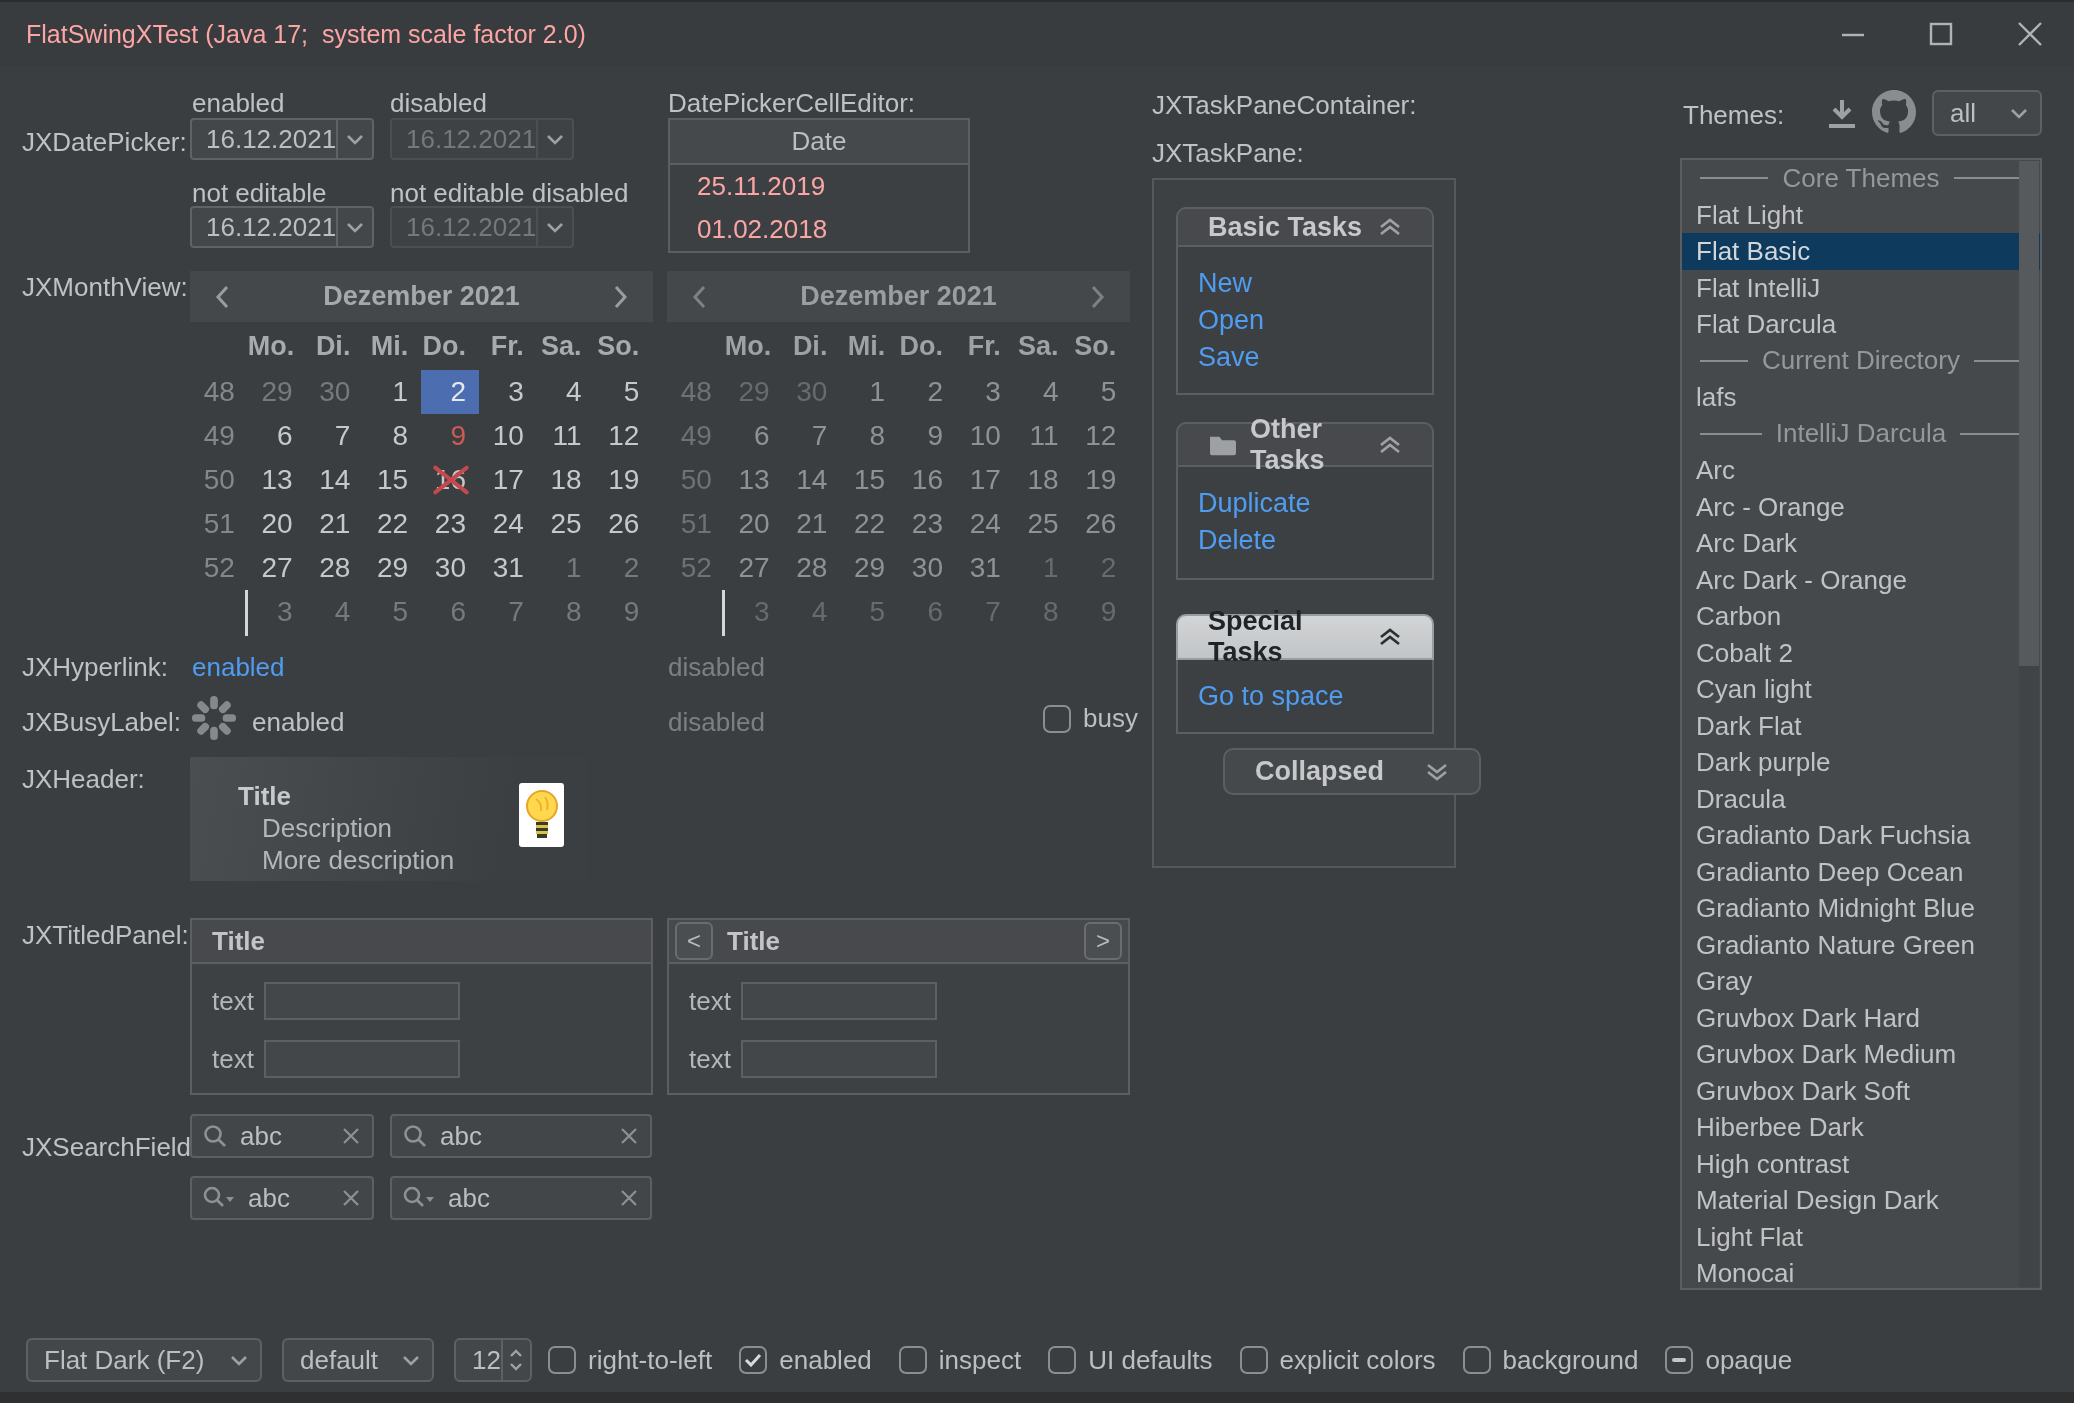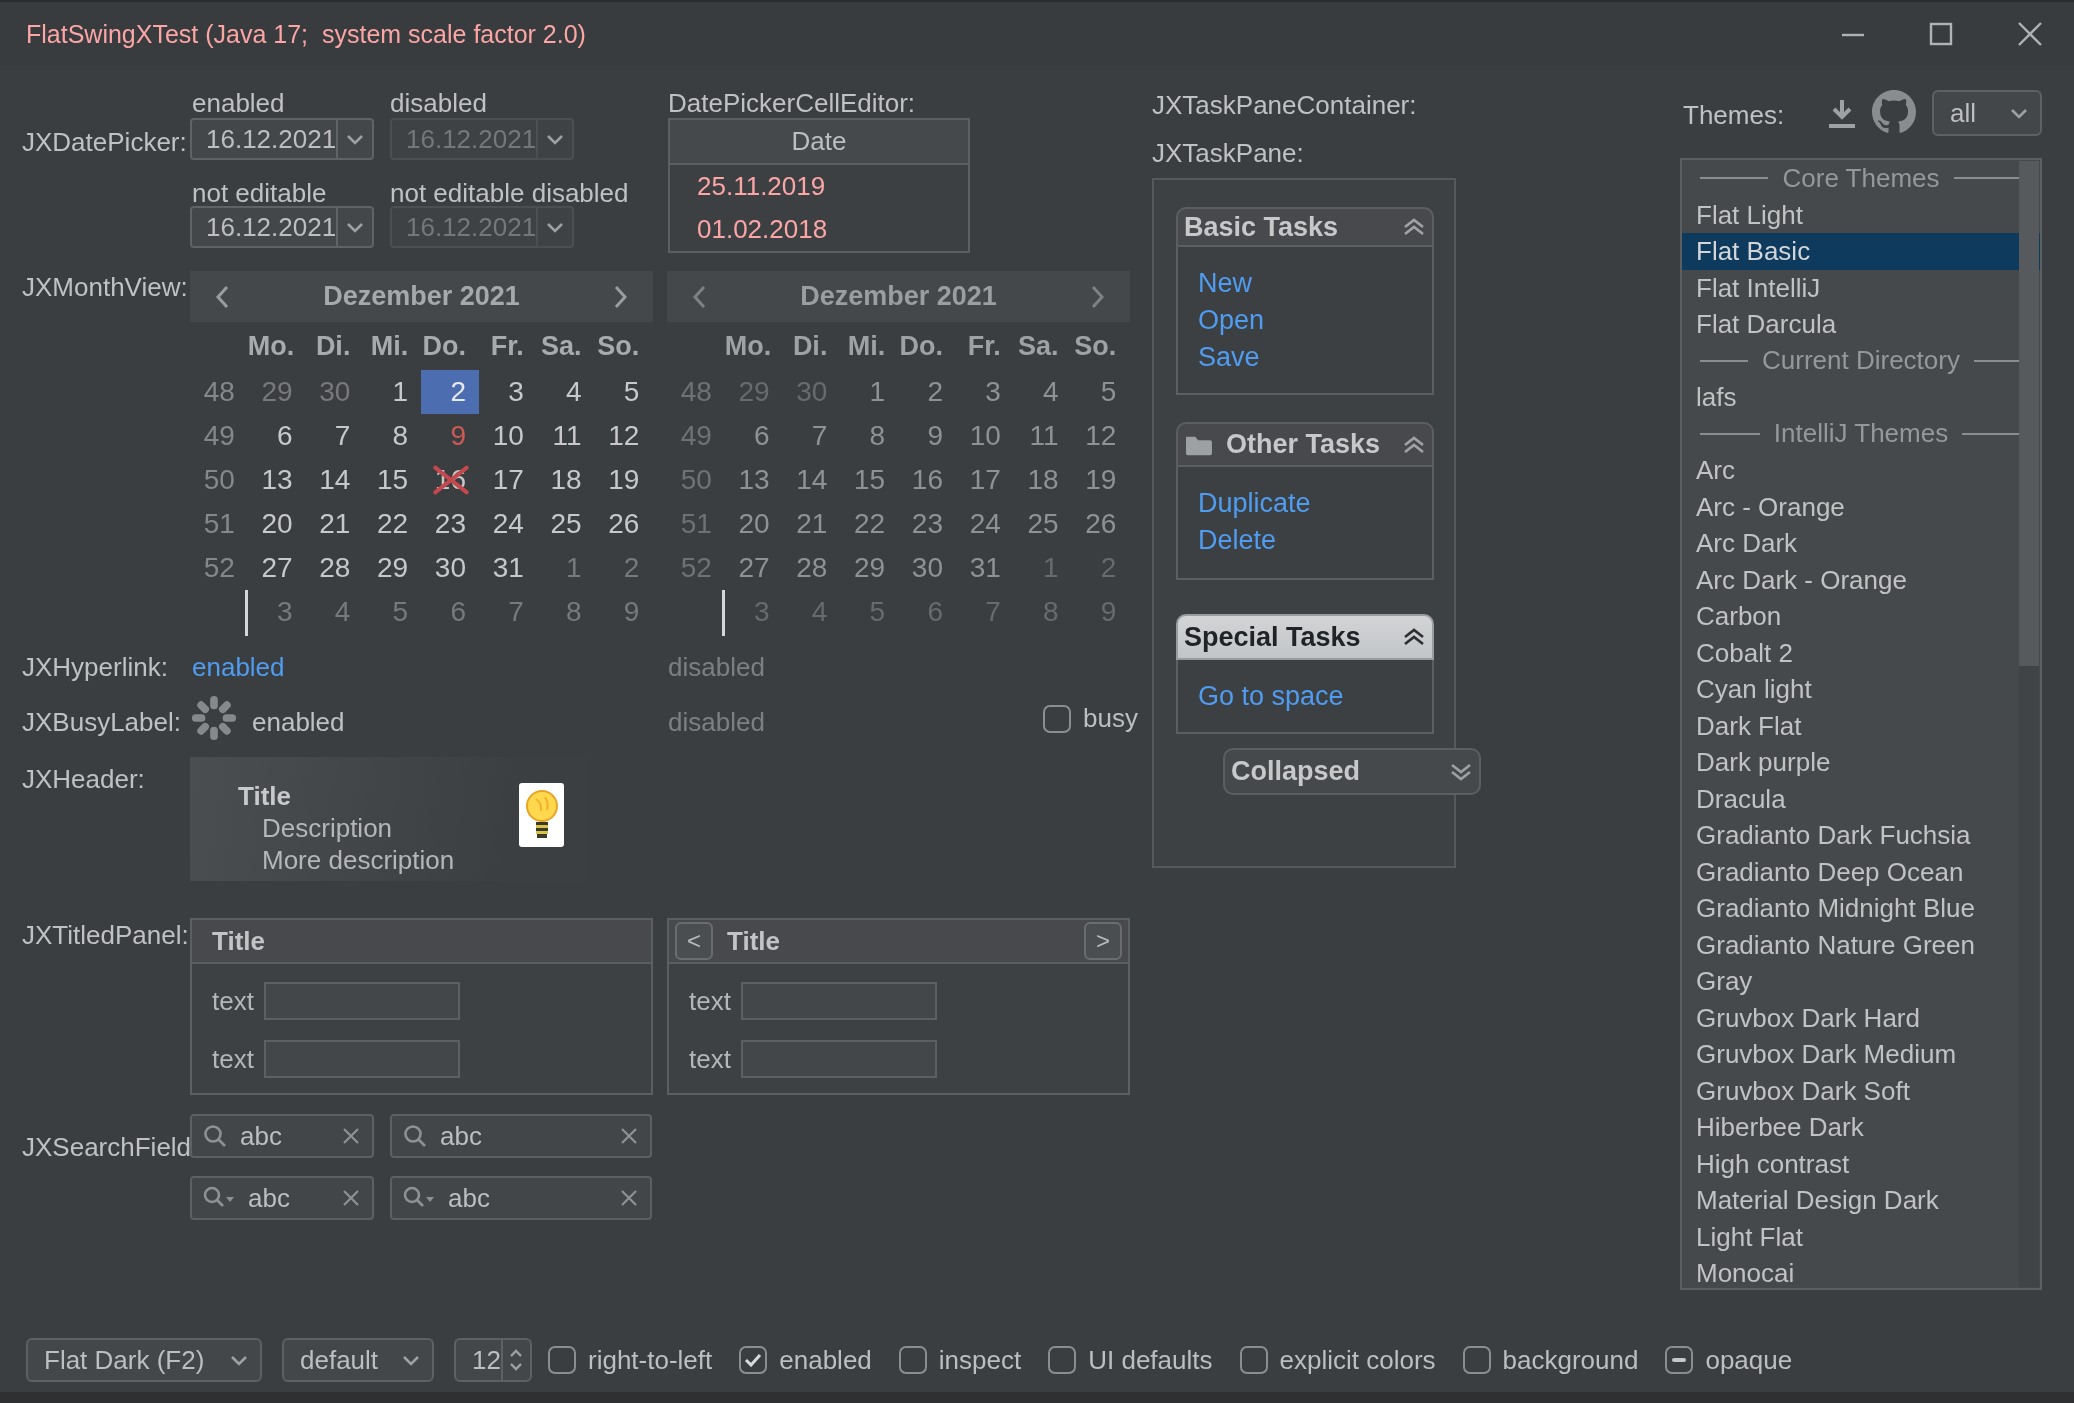--- a/index.html
+++ b/index.html
@@ -64,21 +64,21 @@
           color:#bcbec0;font-family:"Liberation Sans",sans-serif;font-size:26px;padding:0 8px}
   .navbtn{width:38px;height:38px;border:2px solid #6a6d70;border-radius:6px;background:#4b4e51;
           display:flex;align-items:center;justify-content:center;color:#b8babc;box-sizing:border-box;font-size:24px}
   
   .sfield{display:flex;align-items:center;background:#434649;border:2px solid #5d6063;border-radius:4px;box-sizing:border-box;padding:0 10px;gap:10px}
   .sfield .stext{flex:1;border:none;background:transparent;color:#bcbec0;font-family:"Liberation Sans",sans-serif;font-size:26px;outline:none;min-width:0}
   
   #taskcontainer{left:1152px;top:178px;width:304px;height:690px;border:2px solid #56595b;background:#3e4143;box-sizing:border-box}
   .pane{position:absolute;left:22px;width:258px}
   .pane-head{height:40px;border:2px solid #5c5f61;border-radius:10px 10px 0 0;background:#47494c;
-             display:flex;align-items:center;padding:0 6px;box-sizing:border-box;gap:12px}
+             display:flex;align-items:center;padding:0 30px;box-sizing:border-box;gap:12px}
   .pane-head .pt{flex:1;font-weight:bold;font-size:27px;color:#c6c8ca}
   .pane-body{border:2px solid #5c5f61;border-top:none;background:#3d4042;box-sizing:border-box;padding:18px 0 0 20px}
   .pane-body .plink{height:37px;line-height:37px;font-size:27px;color:#4f9cf1}
   .pane.special .pane-head{background:linear-gradient(#d2d4d6,#c2c5c7);border-color:#9a9da0}
   .pane.special .pane-head .pt{color:#212427}
   .pane.collapsed .pane-head{border-radius:10px;background:#46494b}
   
   #themeslist{left:1680px;top:158px;width:362px;height:1132px;border:2px solid #5c5f61;background:#46494b;box-sizing:border-box;overflow:hidden}
   .throw{height:36.5px;line-height:36.5px;padding-left:14px;color:#c0c2c4;white-space:nowrap}
   .throw.selected{background:#0e3a5e;color:#d3d6d9}
@@ -534,21 +534,21 @@
     </svg>
 </div>
 <div class="abs" id="themeslist">
     <div class="thsep">Core Themes</div>
     <div class="throw">Flat Light</div>
     <div class="throw selected">Flat Basic</div>
     <div class="throw">Flat IntelliJ</div>
     <div class="throw">Flat Darcula</div>
     <div class="thsep">Current Directory</div>
     <div class="throw">lafs</div>
-    <div class="thsep">IntelliJ Themes</div>
+    <div class="thsep">IntelliJ Darcula</div>
     <div class="throw">Arc</div>
     <div class="throw">Arc - Orange</div>
     <div class="throw">Arc Dark</div>
     <div class="throw">Arc Dark - Orange</div>
     <div class="throw">Carbon</div>
     <div class="throw">Cobalt 2</div>
     <div class="throw">Cyan light</div>
     <div class="throw">Dark Flat</div>
     <div class="throw">Dark purple</div>
     <div class="throw">Dracula</div>

